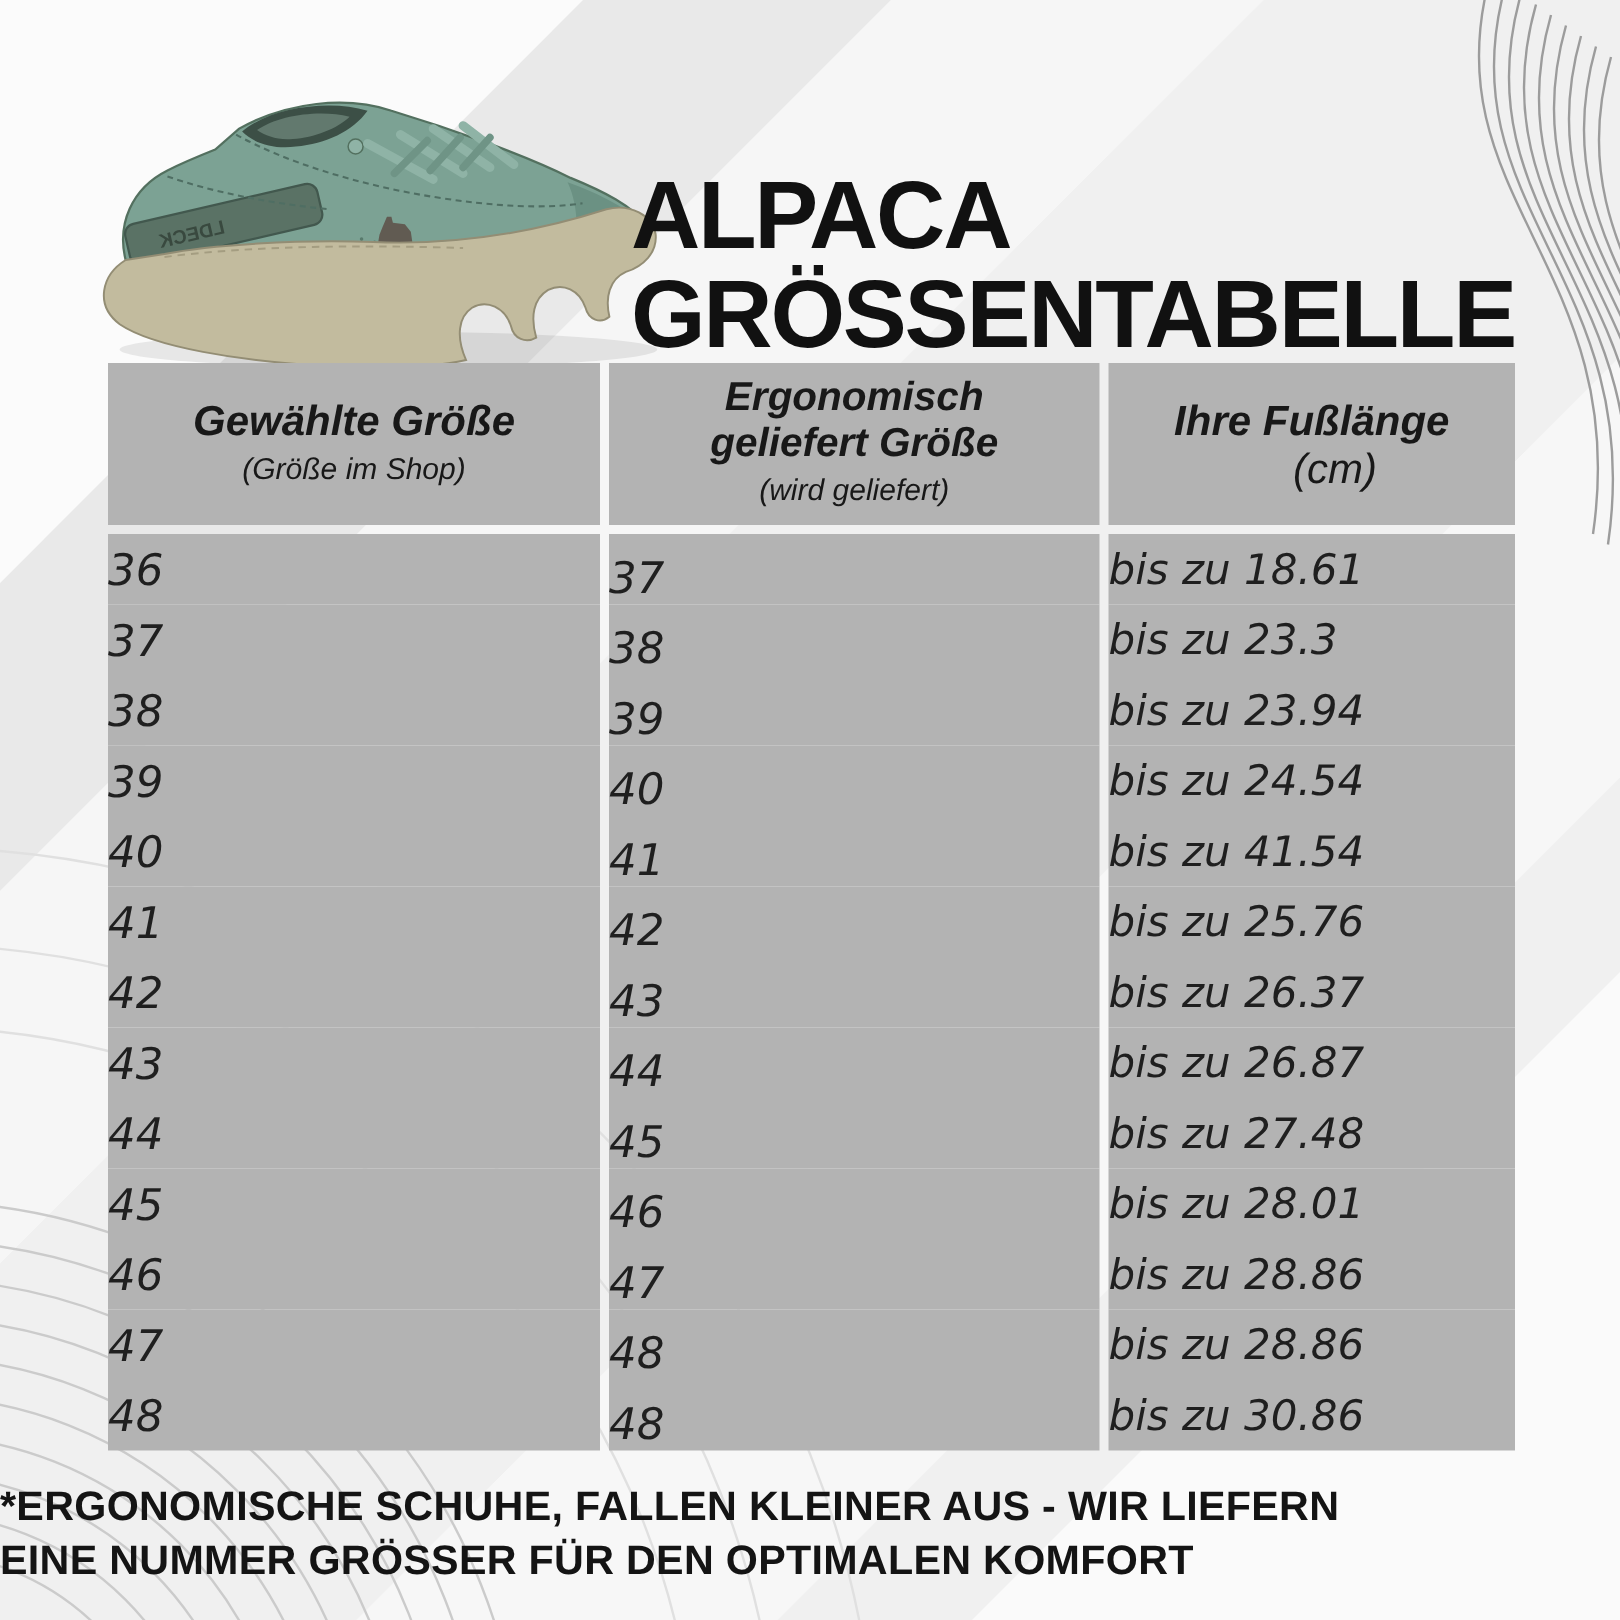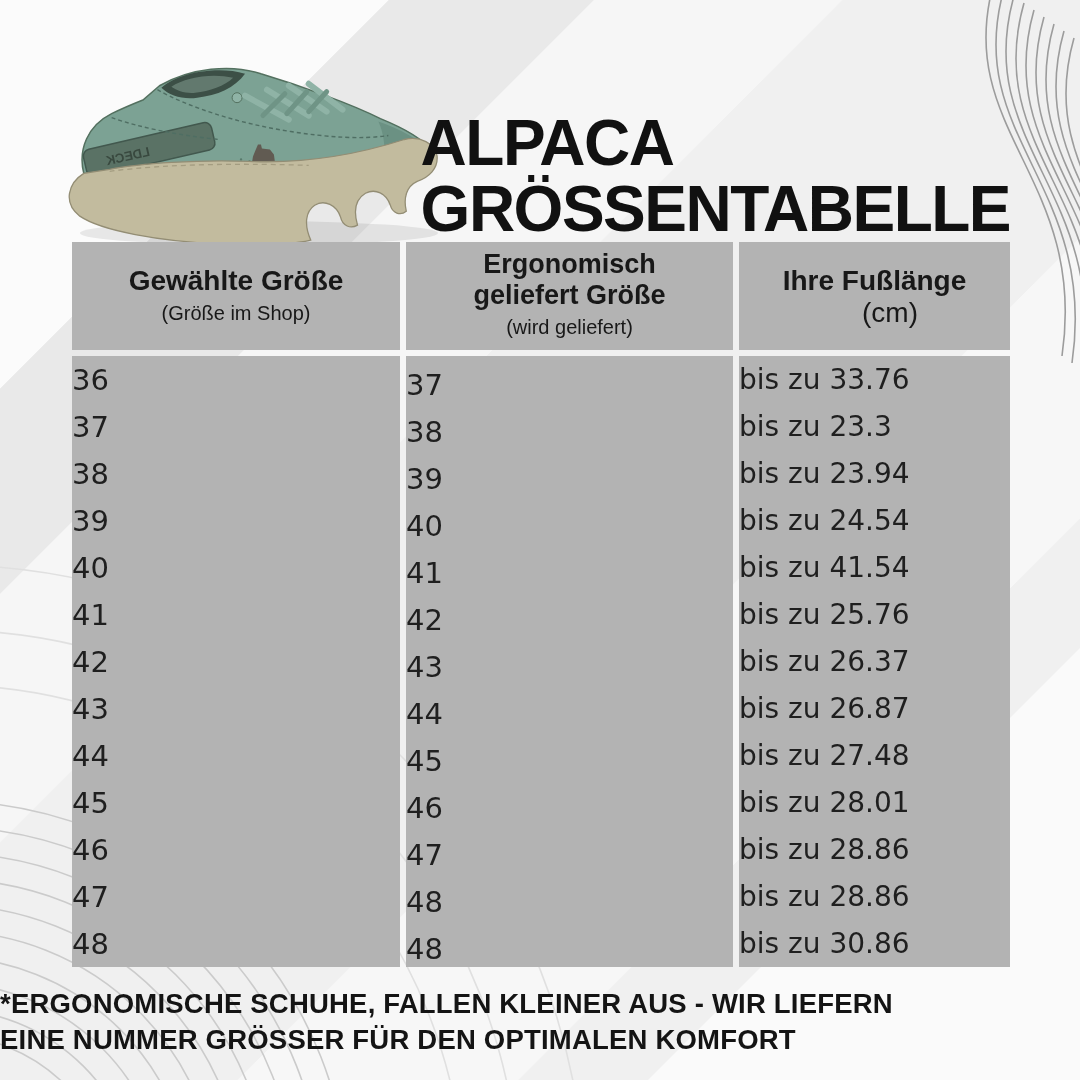--- a/index.html
+++ b/index.html
@@ -18,21 +18,21 @@
 
   
   .shoe{position:absolute;left:48px;top:32px;width:402px;height:214px;}
 
   
   .title{position:absolute;top:66px;right:70px;text-align:left;color:#111;
          font-weight:bold;letter-spacing:-1.5px;line-height:66px;font-size:64px;z-index:3;margin-top:44px;}
   .title .l1,.title .l2{display:block;}
 
   
-  .size-table{position:absolute;left:72px;top:242px;width:938px;z-index:3;}
+  .size-table{position:absolute;left:72px;top:242px;width:938px;z-index:3;font-style:italic;}
   .thead{display:grid;grid-template-columns:328px 327px 271px;column-gap:6px;height:108px;margin-bottom:6px;}
   .th{background:#b3b3b3;display:flex;flex-direction:column;align-items:center;justify-content:center;
       text-align:center;color:#181818;}
   .th .t{font-weight:bold;font-size:28px;line-height:33px;}
   .th .s{font-weight:normal;font-size:20px;line-height:32px;}
   .th.c2 .t{font-size:27px;line-height:31px;max-width:262px;}
   .th.c3 .s{font-size:28px;margin-left:31px;}
   .tbody{display:grid;grid-template-columns:328px 327px 271px;column-gap:6px;row-gap:0;grid-auto-rows:47px;}
   .cell{background:#b3b3b3;display:flex;align-items:center;box-sizing:border-box;
         font-family:"DejaVu Sans",sans-serif;font-size:29px;color:#1f1f1f;}
@@ -172,21 +172,21 @@
 
     <div class="tbody">
 
         <div class="cell c1">
           <span>36</span>
         </div>
         <div class="cell c2">
           <span>37</span>
         </div>
         <div class="cell c3">
-          <span>bis zu 33.76</span>
+          <span>bis zu 18.61</span>
         </div>
 
         <div class="cell c1">
           <span>37</span>
         </div>
         <div class="cell c2">
           <span>38</span>
         </div>
         <div class="cell c3">
           <span>bis zu 23.3</span>

